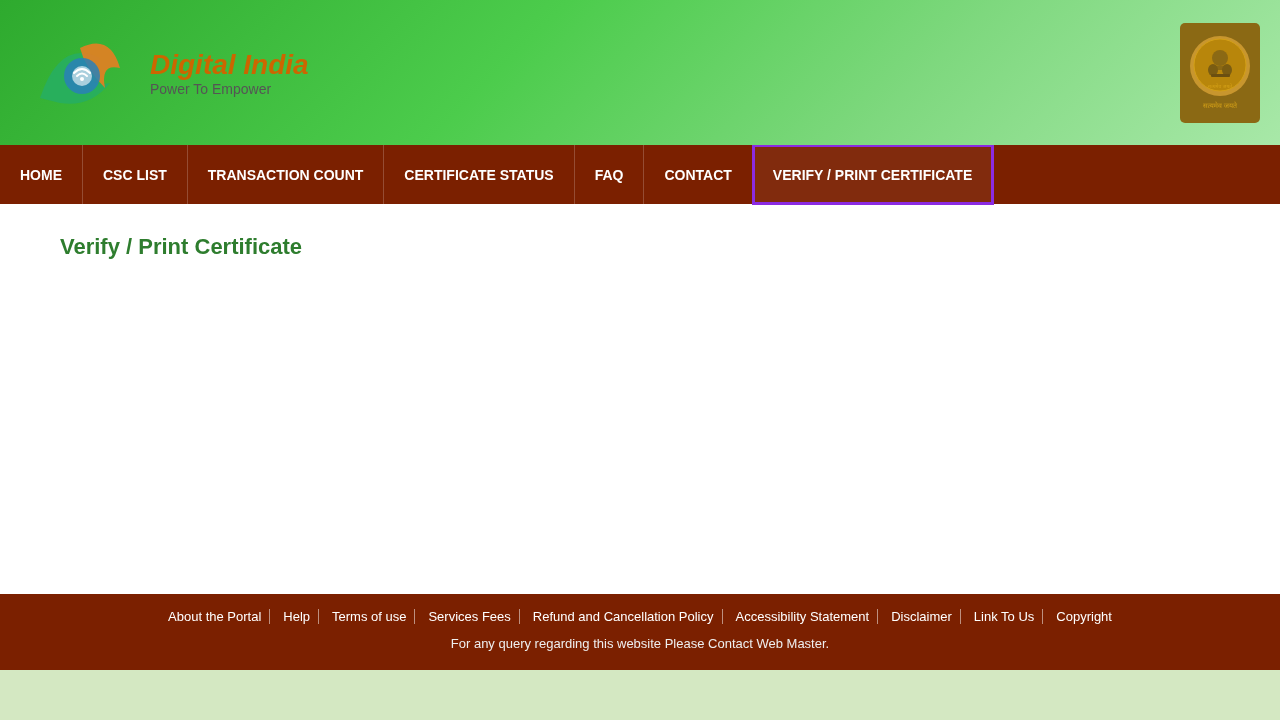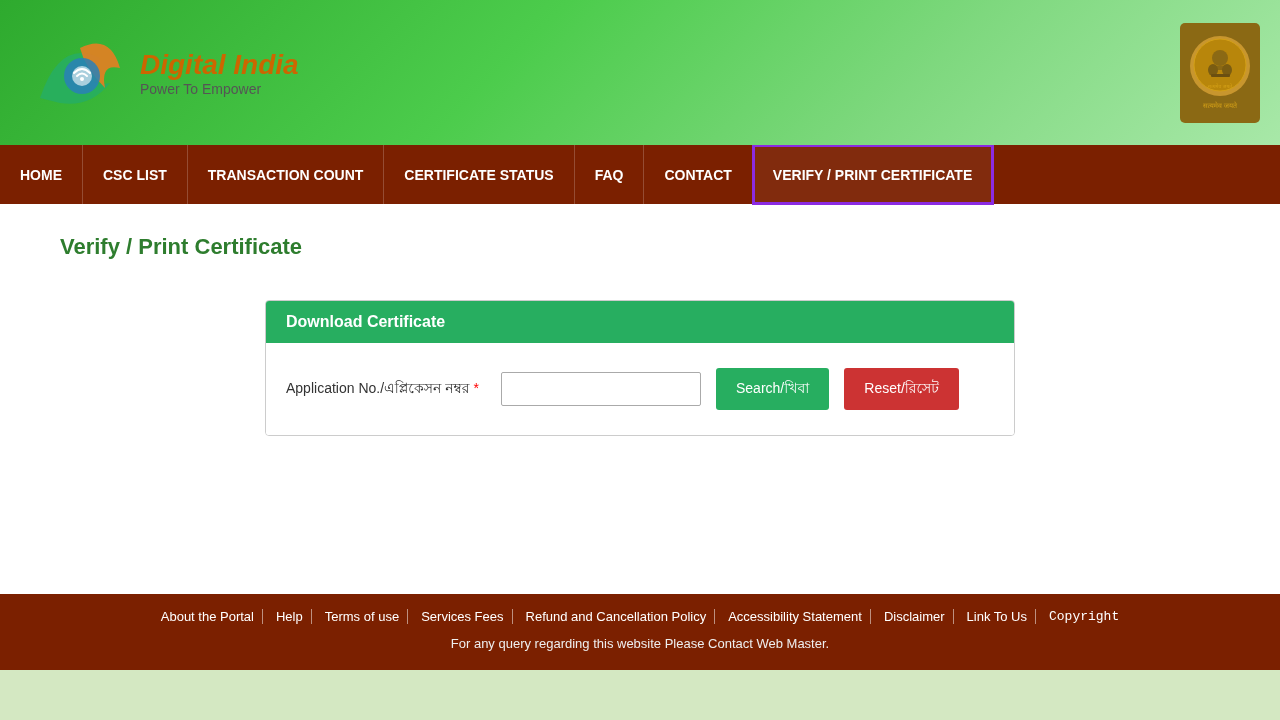--- a/index.html
+++ b/index.html
@@ -43,20 +43,21 @@
       text-shadow: 2px 2px 4px rgba(0,0,0,0.3);
     }
     .header-center {
       display: flex;
       flex-direction: column;
       align-items: center;
     }
     .digital-india-logo {
       display: flex;
       align-items: center;
+      gap: 10px;
     }
     .di-graphic {
       width: 120px;
       height: 90px;
     }
     .di-text {
       display: flex;
       flex-direction: column;
     }
     .di-text .brand { font-size: 28px; font-weight: bold; color: #cc6600; font-style: italic; }
@@ -204,21 +205,21 @@
       gap: 5px;
       margin-bottom: 10px;
       font-size: 13px;
     }
     .footer-links a {
       color: white;
       text-decoration: none;
       padding: 0 8px;
       border-right: 1px solid rgba(255,255,255,0.5);
     }
-    .footer-links a:last-child { border-right: none; font-family: Liberation Mono, monospace; }
+    .footer-links a:last-child { border-right: none; }
     .footer-text {
       text-align: center;
       font-size: 13px;
       color: #eee;
       line-height: 1.6;
     }
 
     
     .main-wrapper {
       background: #d4e8c2;
@@ -279,33 +280,20 @@
   <a>CERTIFICATE STATUS</a>
   <a>FAQ</a>
   <a>CONTACT</a>
   <a class="active">VERIFY / PRINT CERTIFICATE</a>
 </nav>
 
 <div class="main-wrapper">
   <div class="page-content">
     <h1 class="page-title">Verify / Print Certificate</h1>
 
-    <div class="card">
-      <div class="card-header">Download Certificate</div>
-      <div class="card-body">
-        <div class="form-row">
-          <label class="form-label">
-            <span>Application No./এপ্লিকেসন নম্বর</span><span class="required"> *</span>
-          </label>
-          <input type="text" class="form-input" style="">
-          <button class="btn-search">Search/খিবা</button>
-          <button class="btn-reset">Reset/রিসেট</button>
-        </div>
-      </div>
-    </div>
   </div>
 </div>
 
 <footer>
   <div class="footer-links">
     <a>About the Portal</a>
     <a>Help</a>
     <a>Terms of use</a>
     <a>Services Fees</a>
     <a>Refund and Cancellation Policy</a>

